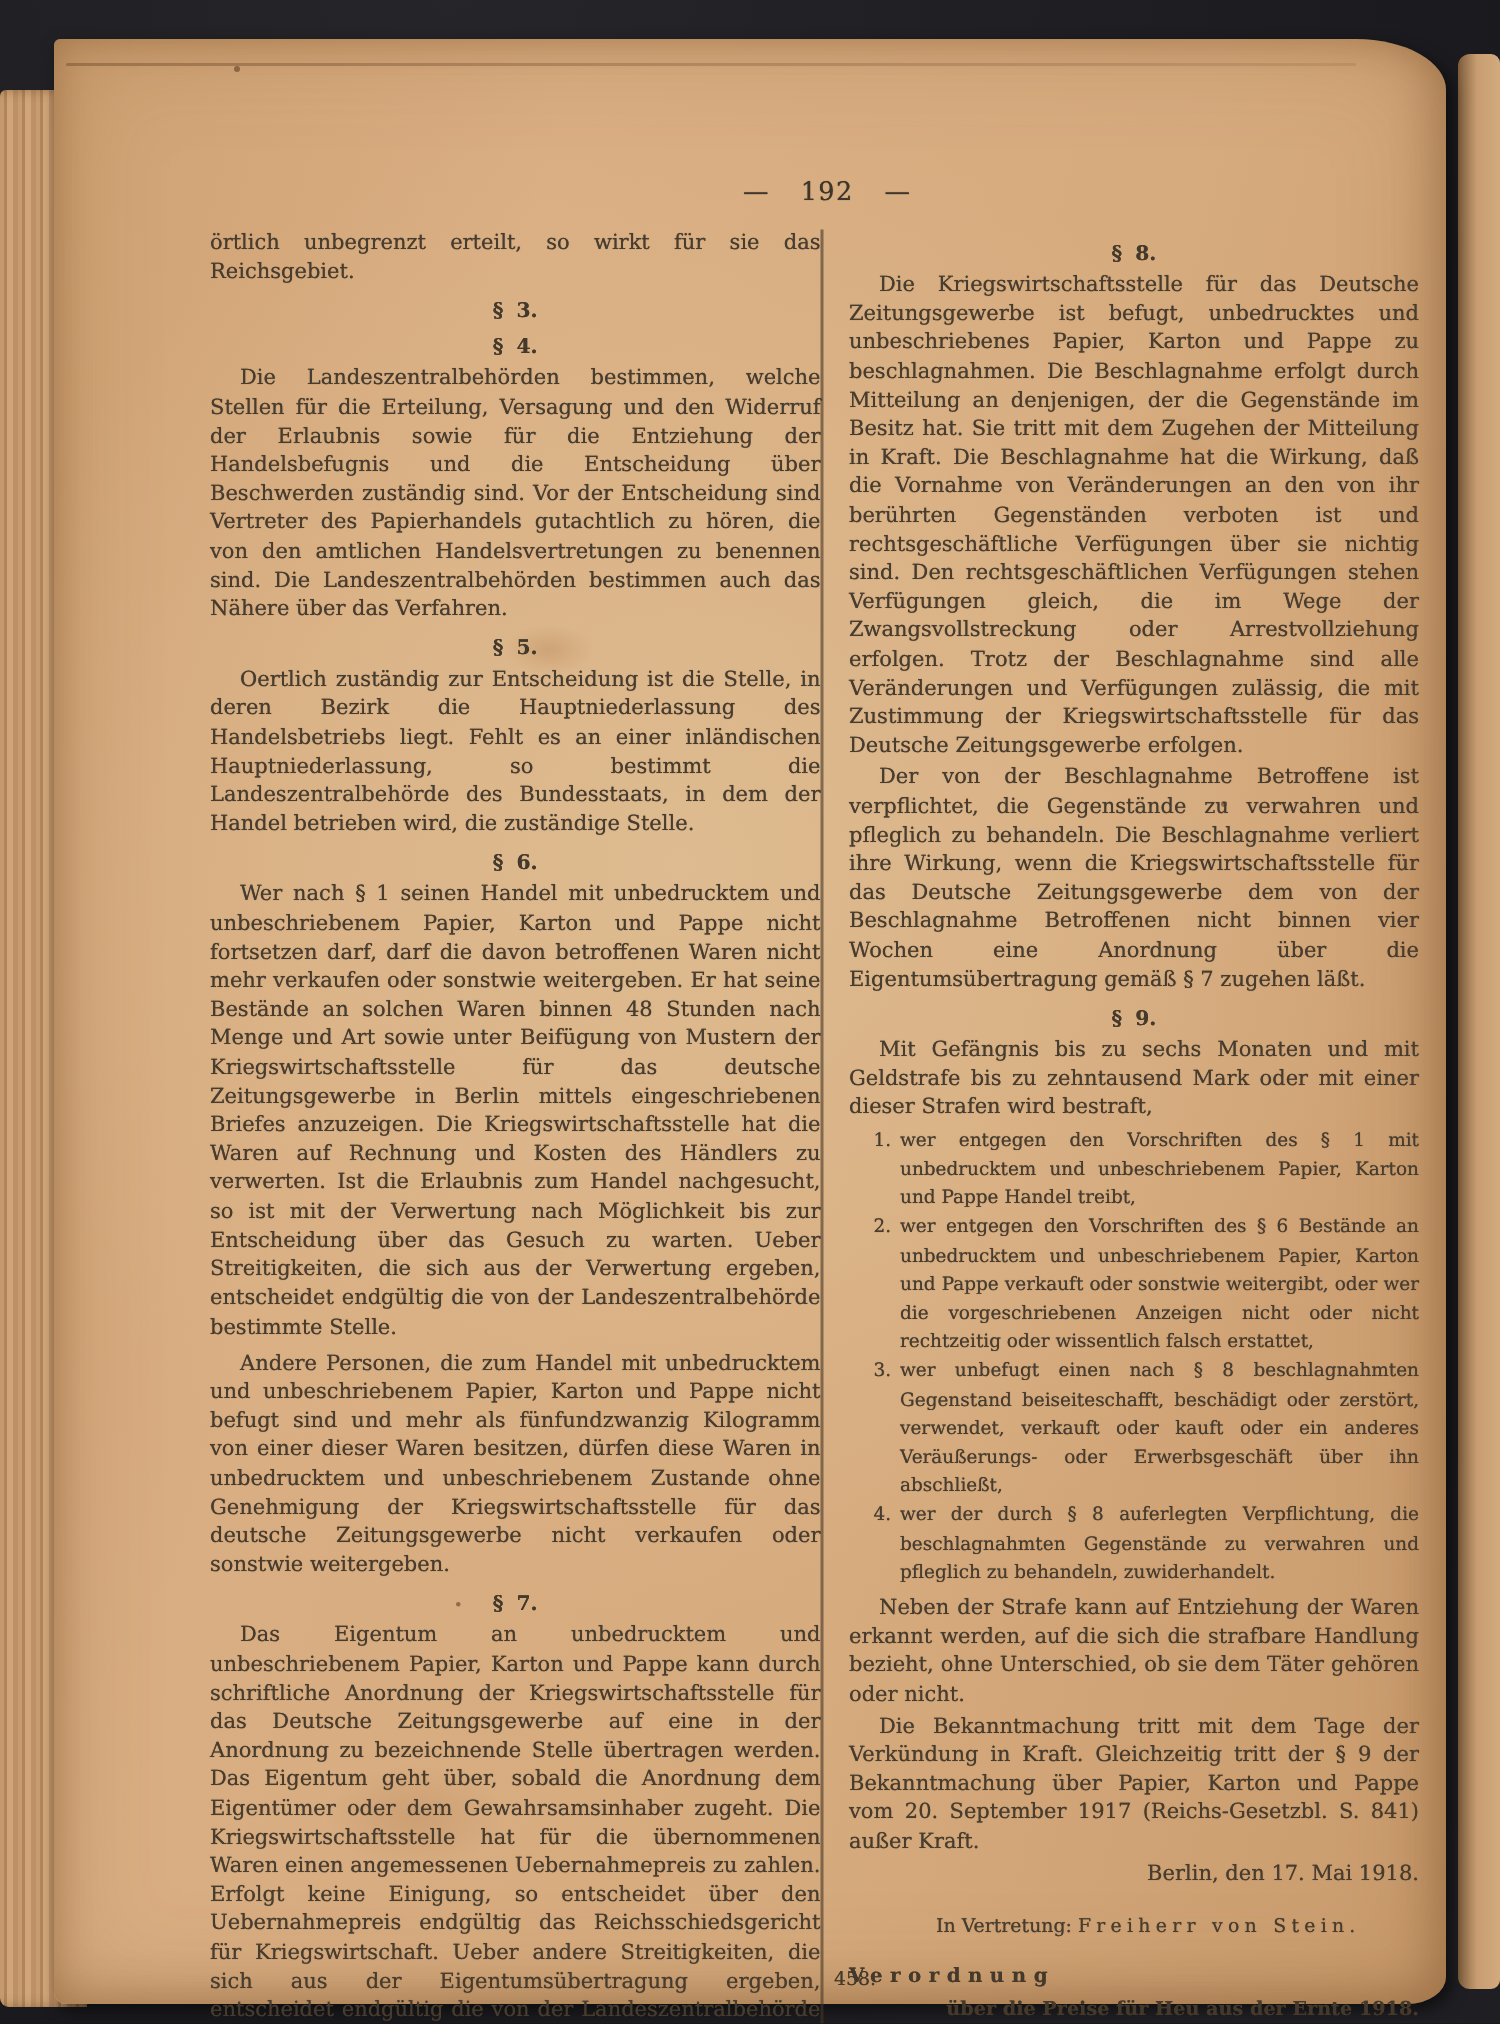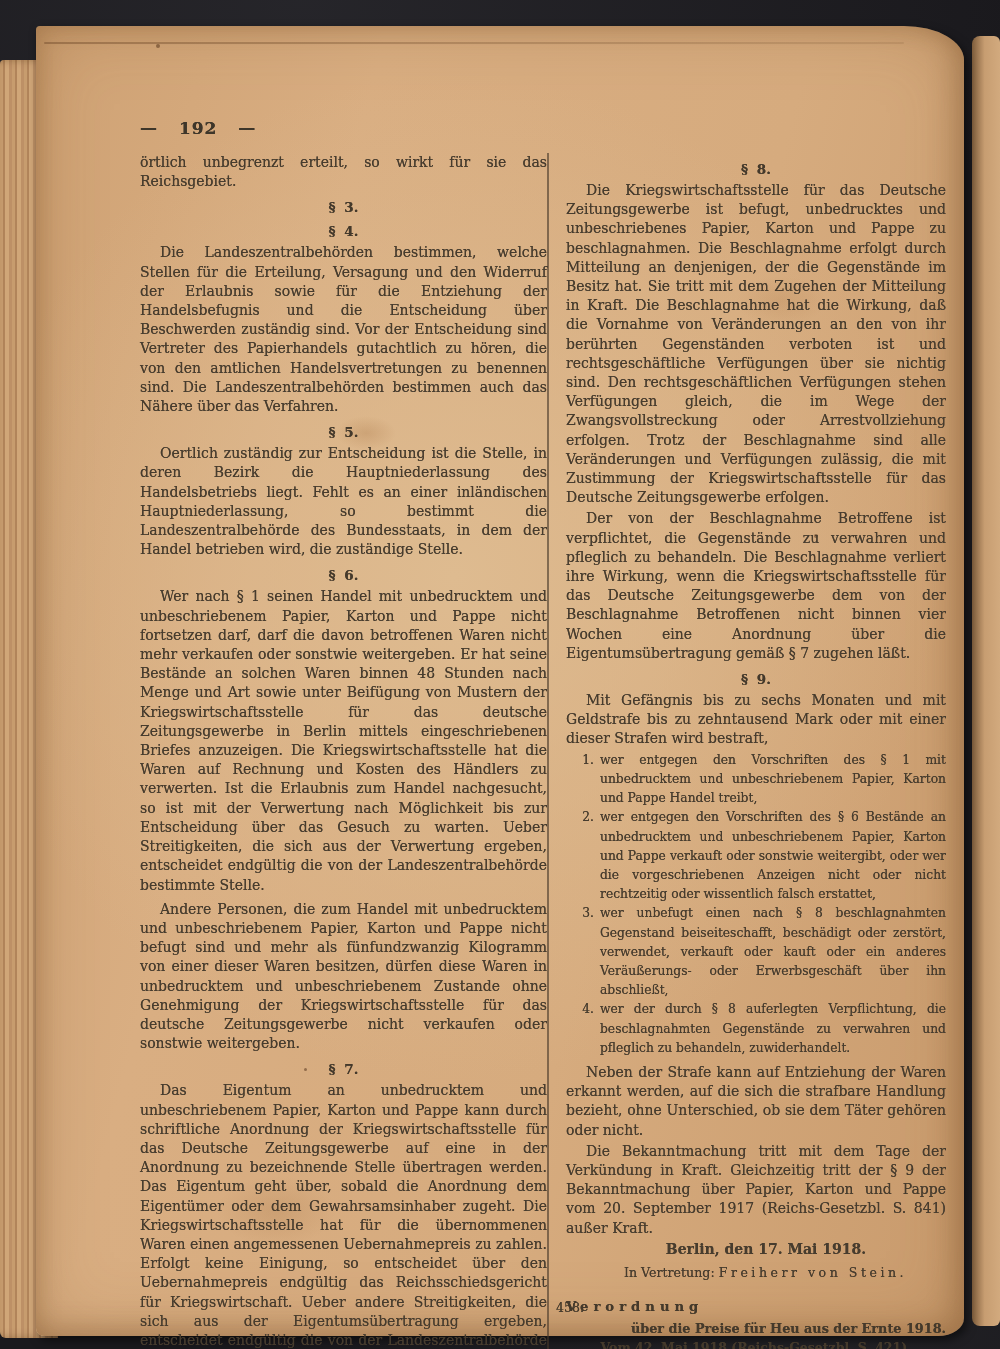--- a/index.html
+++ b/index.html
@@ -33,38 +33,38 @@
   .top-ridge{position:absolute;top:16px;left:8px;width:860px;height:2px;
     background:linear-gradient(90deg,rgba(110,72,40,.45),rgba(110,72,40,.15));border-radius:2px;}
   .stain{position:absolute;border-radius:50%;pointer-events:none;}
   .s1{left:300px;top:390px;width:60px;height:34px;background:radial-gradient(closest-side,rgba(150,95,45,.22),rgba(0,0,0,0));}
   .s2{left:700px;top:250px;width:90px;height:50px;background:radial-gradient(closest-side,rgba(150,95,45,.14),rgba(0,0,0,0));}
   .s3{left:180px;top:1150px;width:120px;height:70px;background:radial-gradient(closest-side,rgba(140,90,45,.16),rgba(0,0,0,0));}
   .speck{position:absolute;width:4px;height:4px;border-radius:50%;background:rgba(90,55,30,.55);}
   .k1{left:120px;top:18px;} .k2{left:778px;top:508px;} .k3{left:268px;top:1042px;width:3px;height:3px;}
 
   .content{position:absolute;left:104px;top:0;width:823px;}
-  .pagenum{position:absolute;top:92px;left:0;width:823px;
-    font-size:17px;font-weight:bold;color:#3e362a;word-spacing:14px;letter-spacing:1px;
+  .pagenum{position:absolute;top:92px;left:0;width:823px;text-align:center;
+    font-size:17px;font-weight:normal;color:#3e362a;word-spacing:14px;letter-spacing:1px;
     text-shadow:0 0 .5px #3e362a;}
   .columns{position:absolute;top:127px;left:0;width:823px;display:flex;color:#473c2e;}
   .col-left{width:407px;flex:none;}
   .col-right{width:380px;flex:none;padding-left:17px;border-left:2px solid rgba(70,55,40,.6);}
   .para{font-size:14px;line-height:19.2px;text-align:justify;text-indent:20px;
     margin:0 0 2px 0;color:#473c2e;text-shadow:0 0 .5px rgba(71,60,46,.85);}
   .cont{text-indent:0;}
   .gap{margin-top:5px;}
   .sec-head{text-align:center;font-size:13.5px;font-weight:bold;color:#44392b;
     margin:8px 0 4px 0;text-shadow:0 0 .4px rgba(68,57,43,.8);word-spacing:4px;}
   .list{margin:2px 0 2px 8px;}
   .li{display:flex;font-size:12.3px;line-height:19.2px;text-shadow:0 0 .5px rgba(71,60,46,.85);}
   .li .num{flex:none;width:20px;text-align:right;padding-right:6px;}
   .li .litext{flex:1;text-align:justify;}
-  .dateline{text-align:center;font-weight:bold;}
-  .signature{font-size:12.6px;line-height:20px;margin:4px 0 0 58px;text-indent:0;
+  .dateline{text-align:right;}
+  .signature{font-size:12.6px;line-height:20px;margin:15px 0 0 58px;text-indent:0;
     color:#473c2e;text-shadow:0 0 .5px rgba(71,60,46,.85);}
   .spaced{letter-spacing:3.5px;}
   .entry-head{position:relative;text-align:left;margin-top:16px;font-size:13.2px;
     font-weight:bold;color:#44392b;text-shadow:0 0 .4px rgba(68,57,43,.8);}
   .entry-num{position:absolute;left:-10px;top:1px;font-weight:normal;font-size:12.6px;letter-spacing:0;}
   .spaced2{letter-spacing:5px;}
   .entry-sub{text-align:right;font-weight:bold;font-size:12.8px;margin:7px 0 0 0;color:#44392b;
     text-shadow:0 0 .4px rgba(68,57,43,.8);}
   .entry-date{text-align:center;font-weight:bold;font-size:12.5px;margin:4px 0 0 0;color:#44392b;
     text-shadow:0 0 .4px rgba(68,57,43,.8);}

